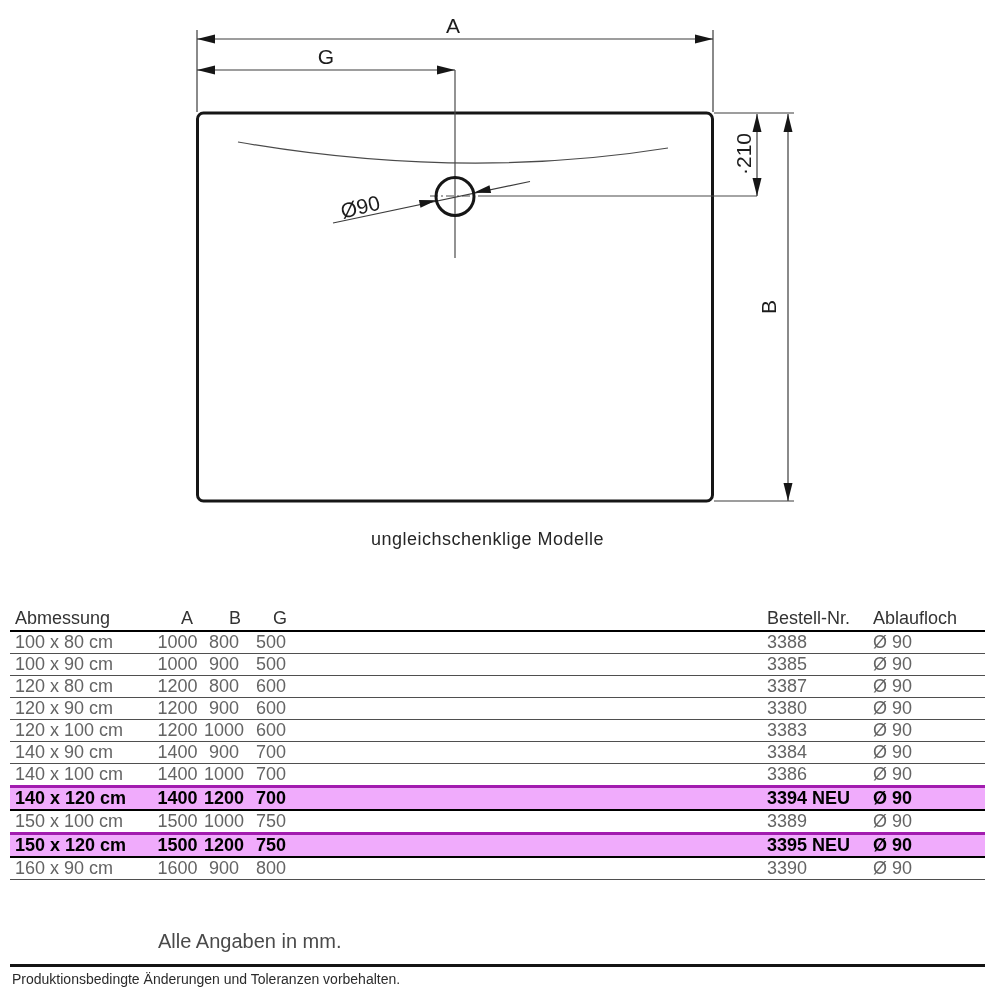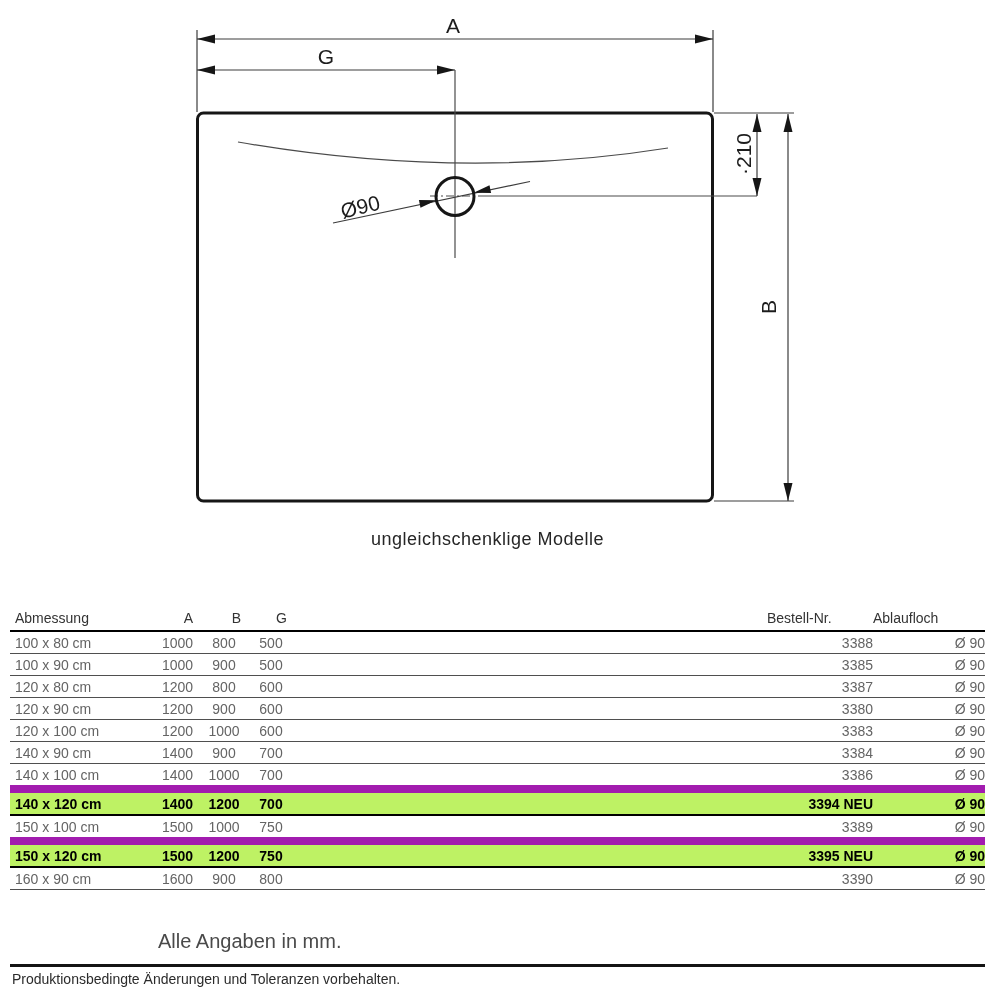--- a/index.html
+++ b/index.html
@@ -30,48 +30,48 @@
     color: #262626;
   }
 
   
   .spec-table {
     position: absolute;
     left: 10px; top: 606px;
     width: 975px;
     border-collapse: collapse;
     table-layout: fixed;
-    font-size: 14px;
+    font-size: 18px;
   }
   .spec-table th {
     font-weight: normal;
     color: #333333;
     height: 24px;
     padding: 0;
     border-bottom: 2px solid #000000;
     vertical-align: middle;
     text-align: left;
   }
   .spec-table td {
     height: 21px;
     padding: 0;
     vertical-align: middle;
   }
   .spec-table tr.nrm td { border-bottom: 1px solid #4f4f4f; color: #646464; }
   .spec-table tr.hl td {
-    border-top: 8px solid #a21caf;
+    border-top: 3px solid #a21caf;
     border-bottom: 2px solid #000000;
-    background: #bef264;
+    background: #f0abfc;
     color: #000000;
     font-weight: bold;
   }
   .c-dim   { text-align: left; padding-left: 5px !important; }
   .c-a, .c-b, .c-g { text-align: center; }
   th.c-a, th.c-b, th.c-g { text-align: right; padding-right: 7px !important; }
-  .c-bestell, .c-ablauf { text-align: right; }
+  .c-bestell, .c-ablauf { text-align: left; }
 
   
   .units-note {
     position: absolute;
     left: 158px; top: 930px;
     font-size: 20px;
     color: #4a4a4a;
   }
   .footer-rule {
     position: absolute;

